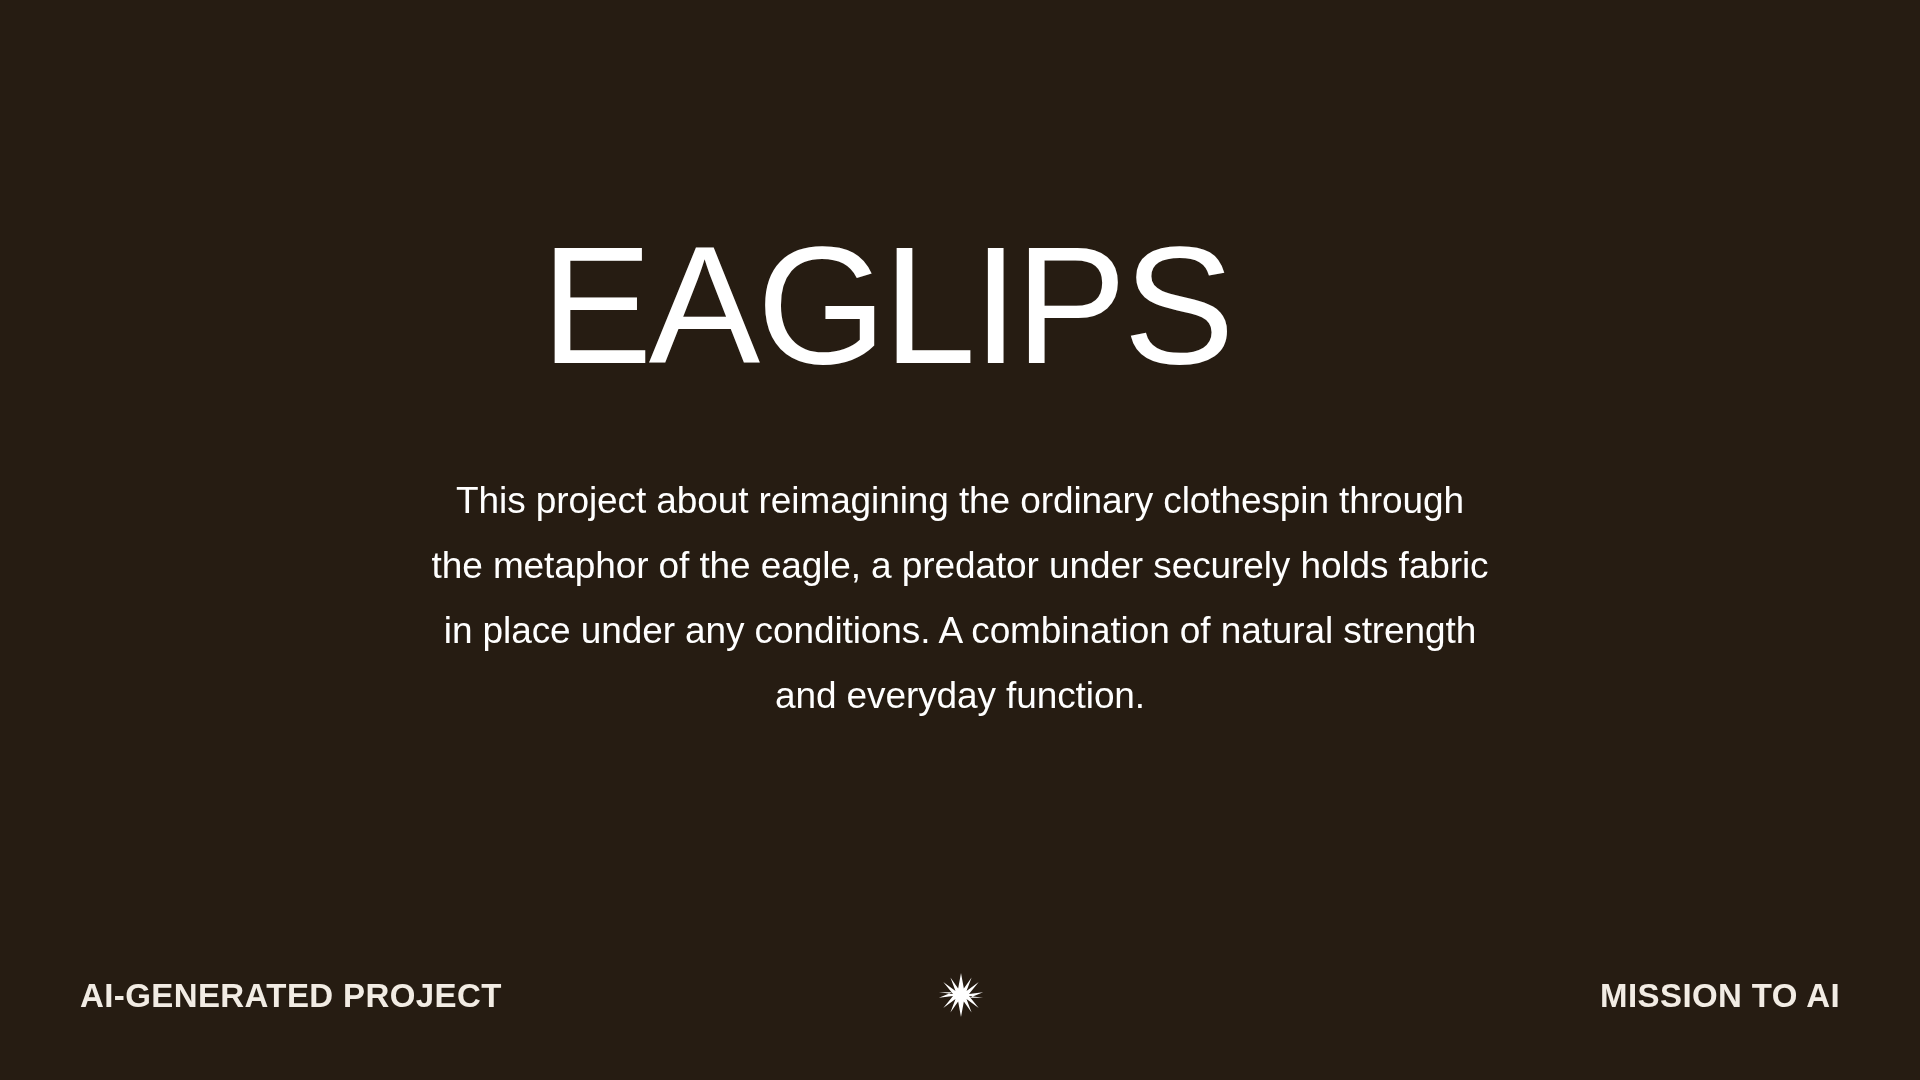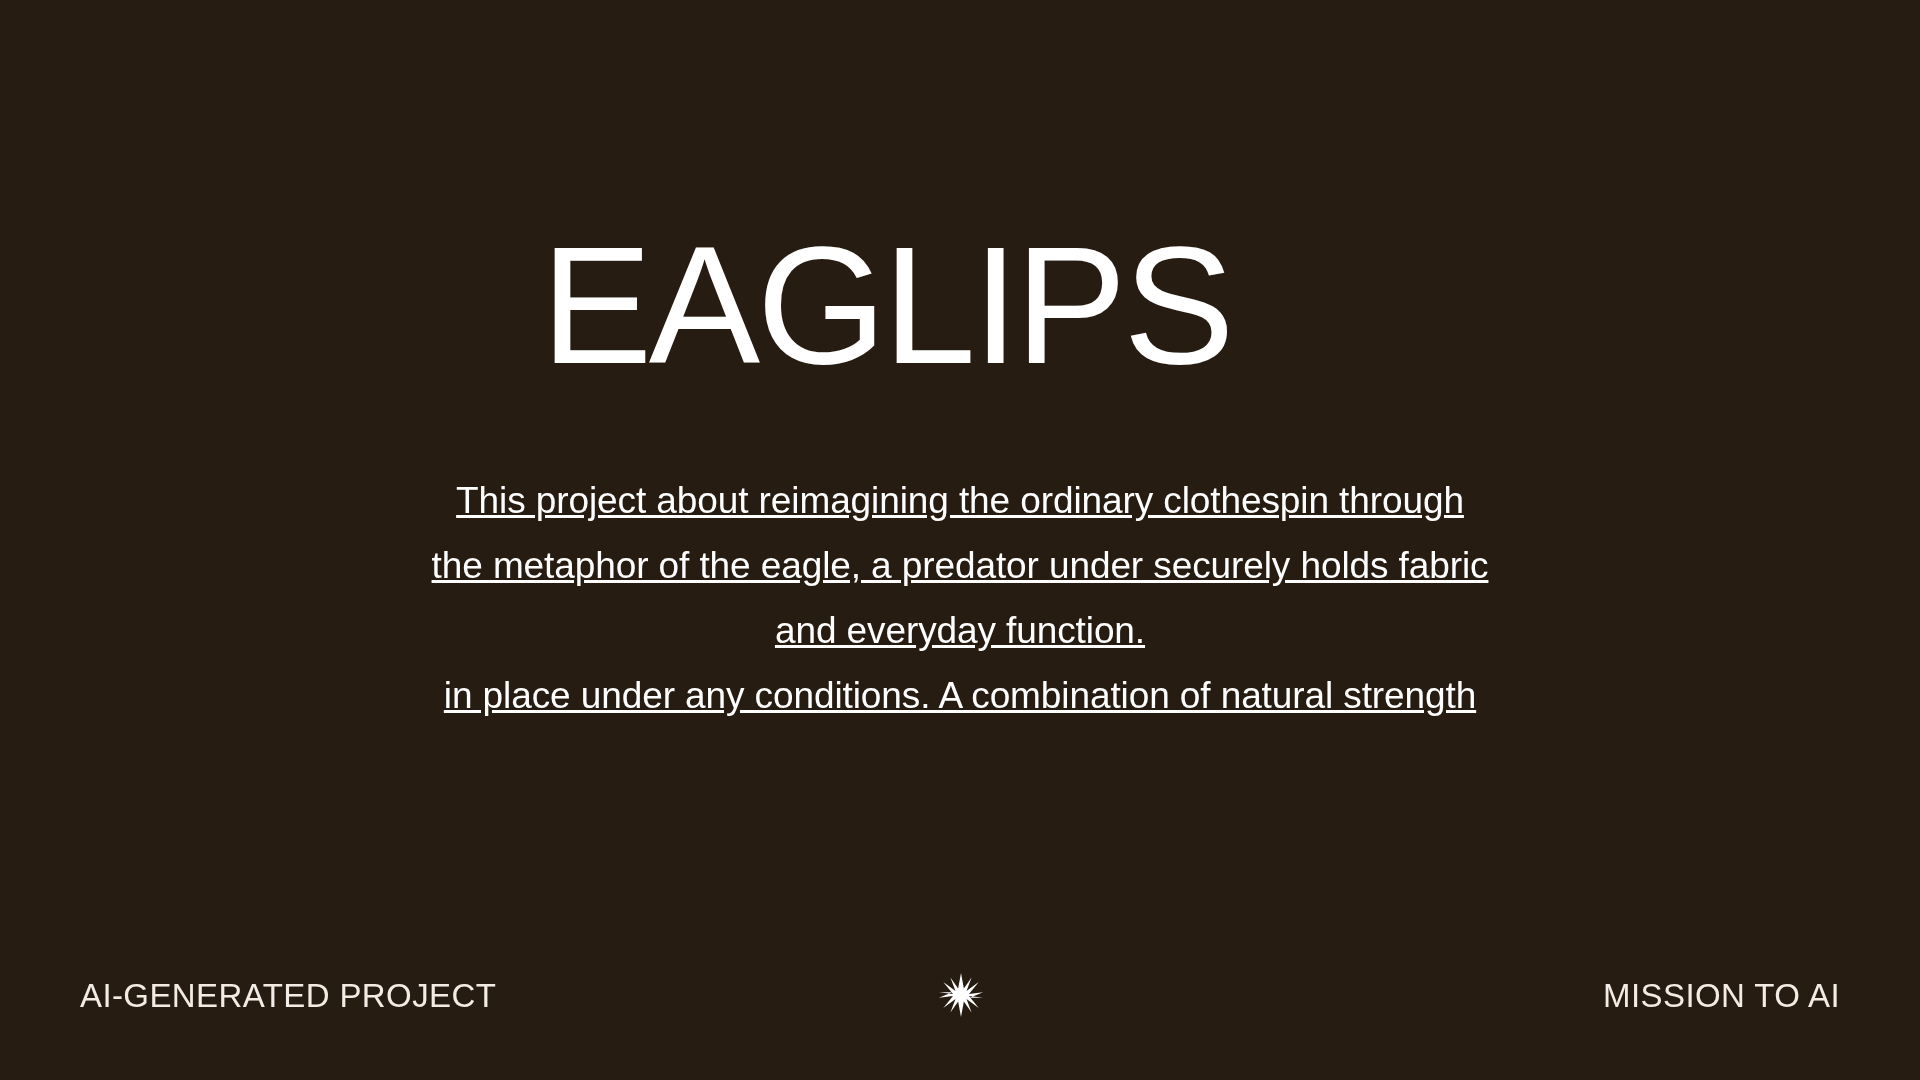--- a/index.html
+++ b/index.html
@@ -58,40 +58,40 @@
     width: 1200px;
     text-align: center;
     color: #ffffff;
     font-family: "Liberation Sans", sans-serif;
     font-size: 37px;
     font-weight: 400;
     line-height: 65px;
     letter-spacing: -0.1px;
   }
 
-  .desc-line { display: block; text-decoration: underline; }
+  .desc-line { display: block; }
 
   
   .footer {
     position: absolute;
     left: 0;
     bottom: 0;
     width: 1920px;
     height: 170px;
     display: flex;
     align-items: center;
     justify-content: space-between;
     padding: 0 80px;
   }
 
   .footer-text {
     color: #f2ece4;
     font-family: "Liberation Sans", sans-serif;
     font-size: 33px;
-    font-weight: 400;
+    font-weight: 700;
     letter-spacing: 0.4px;
     text-transform: uppercase;
     white-space: nowrap;
     line-height: 1;
   }
 
   .footer-left  { flex: 0 0 auto; text-align: left; }
   .footer-right { flex: 0 0 auto; text-align: center; padding-right: 0px; }
 
   .footer-center {
@@ -117,22 +117,22 @@
 
 <div class="slide">
 
   <div class="hero">
 
     <h1 class="title">EAGLIPS</h1>
 
     <p class="description">
       <span class="desc-line">This project about reimagining the ordinary clothespin through</span>
       <span class="desc-line">the metaphor of the eagle, a predator under securely holds fabric</span>
+      <span class="desc-line">in place under any conditions. A combination of natural strength</span>
       <span class="desc-line">and everyday function.</span>
-      <span class="desc-line">in place under any conditions. A combination of natural strength</span>
     </p>
 
   </div>
 
   <div class="footer">
 
     <div class="footer-text footer-left">AI-GENERATED PROJECT</div>
 
     <div class="footer-center">
       <svg class="sparkle-icon" viewBox="0 0 100 100" aria-hidden="true">

